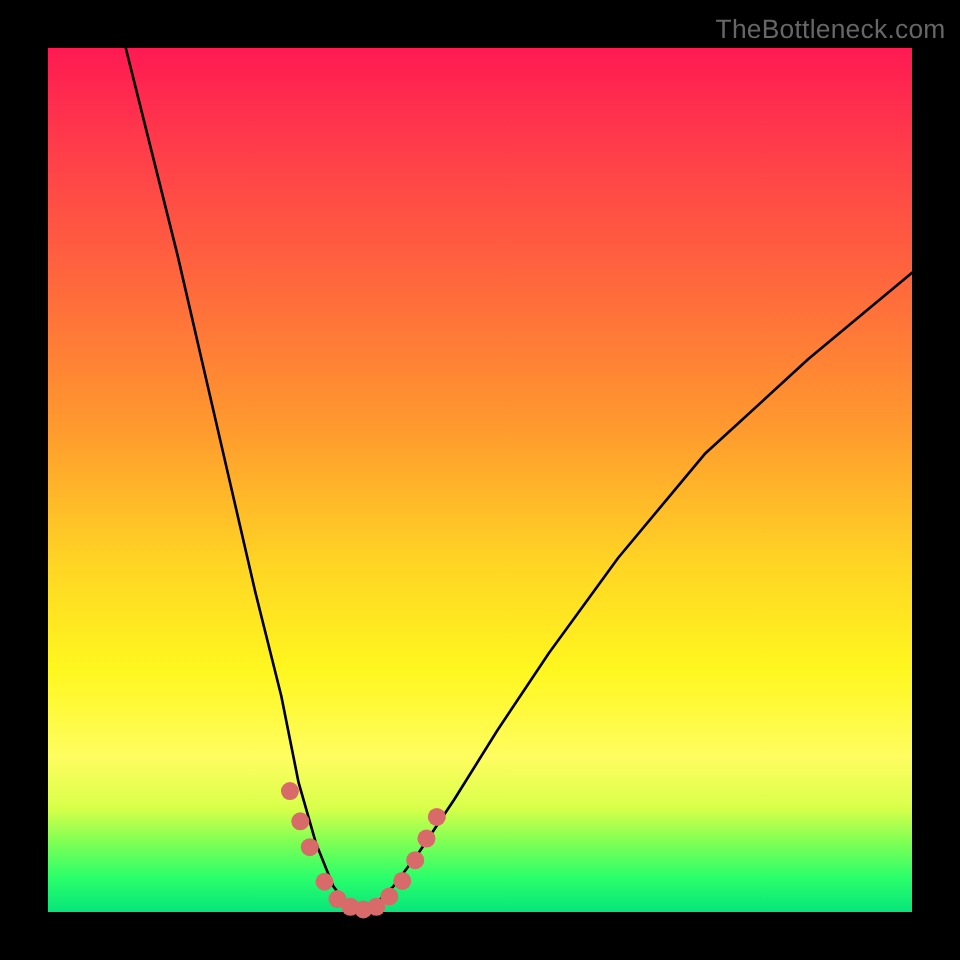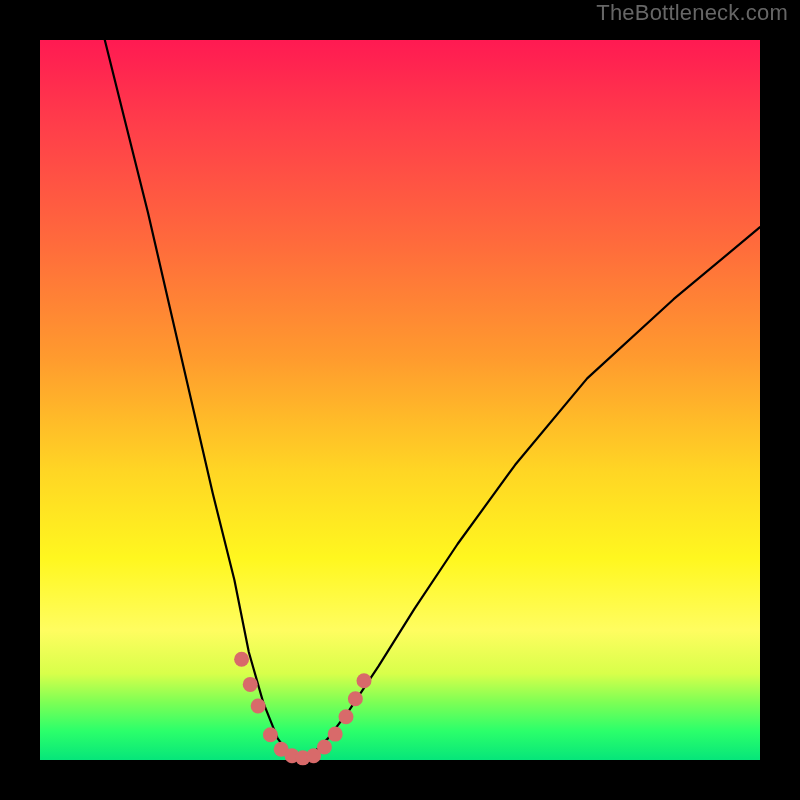--- a/index.html
+++ b/index.html
@@ -33,21 +33,21 @@
       #fff71f 72%,
       #fffd60 82%,
       #d8ff4a 88%,
       #7dff55 92%,
       #2bff6b 96%,
       #06e57a 100%
     );
   }
   .watermark {
     position: absolute;
-    top: 0;
+    top: 12px;
     right: 12px;
     color: #666666;
     font-size: 22px;
     letter-spacing: 0.2px;
     user-select: none;
   }
   svg.curves {
     position: absolute;
     left: 0;
     top: 0;

